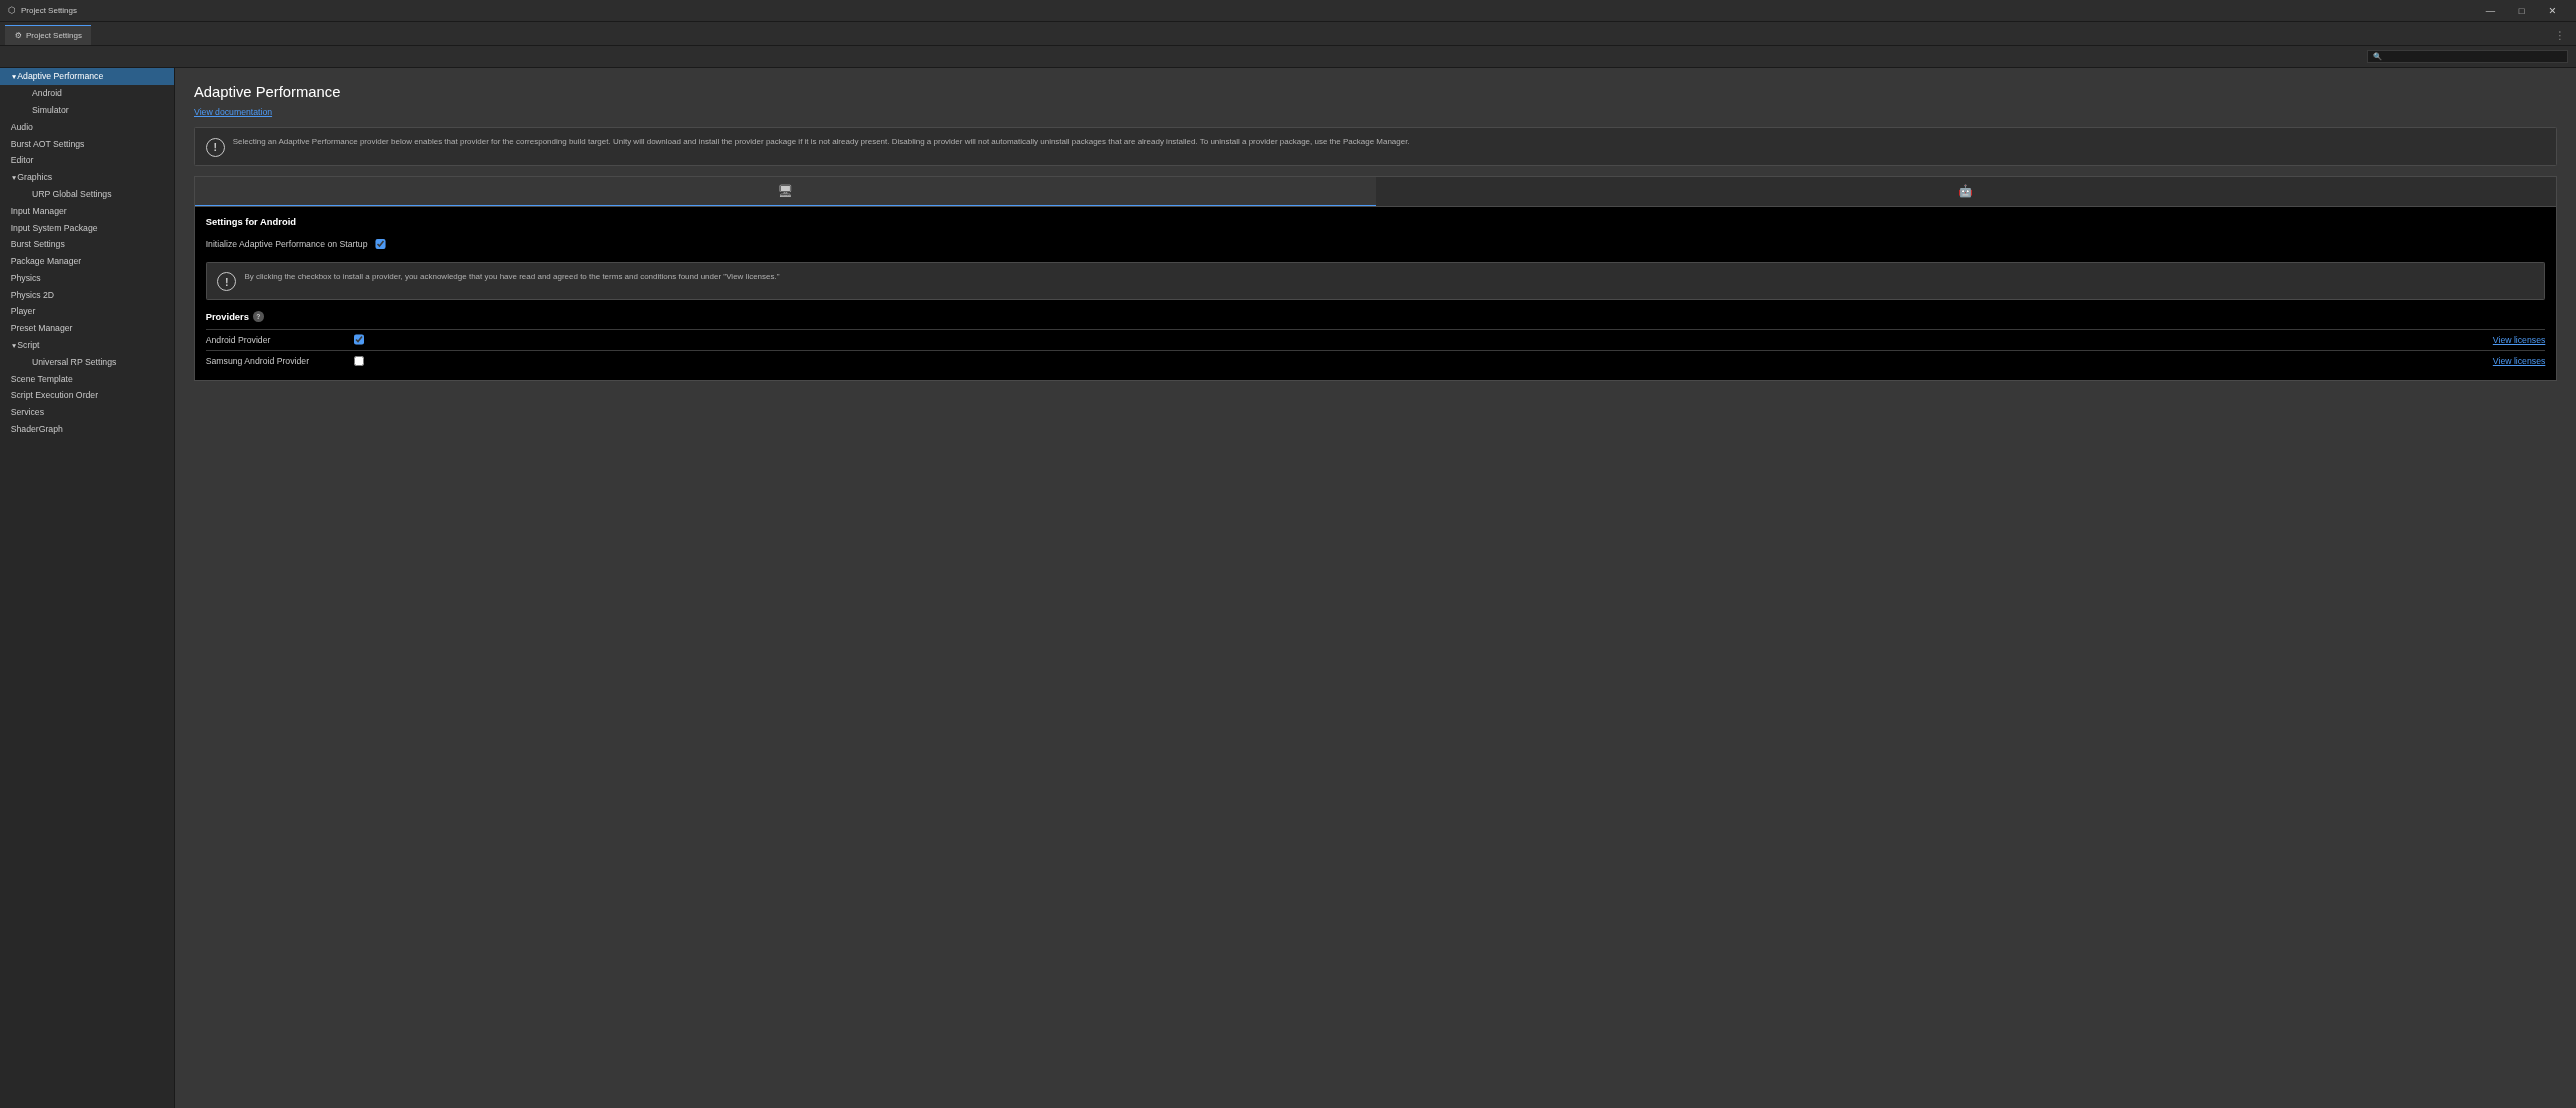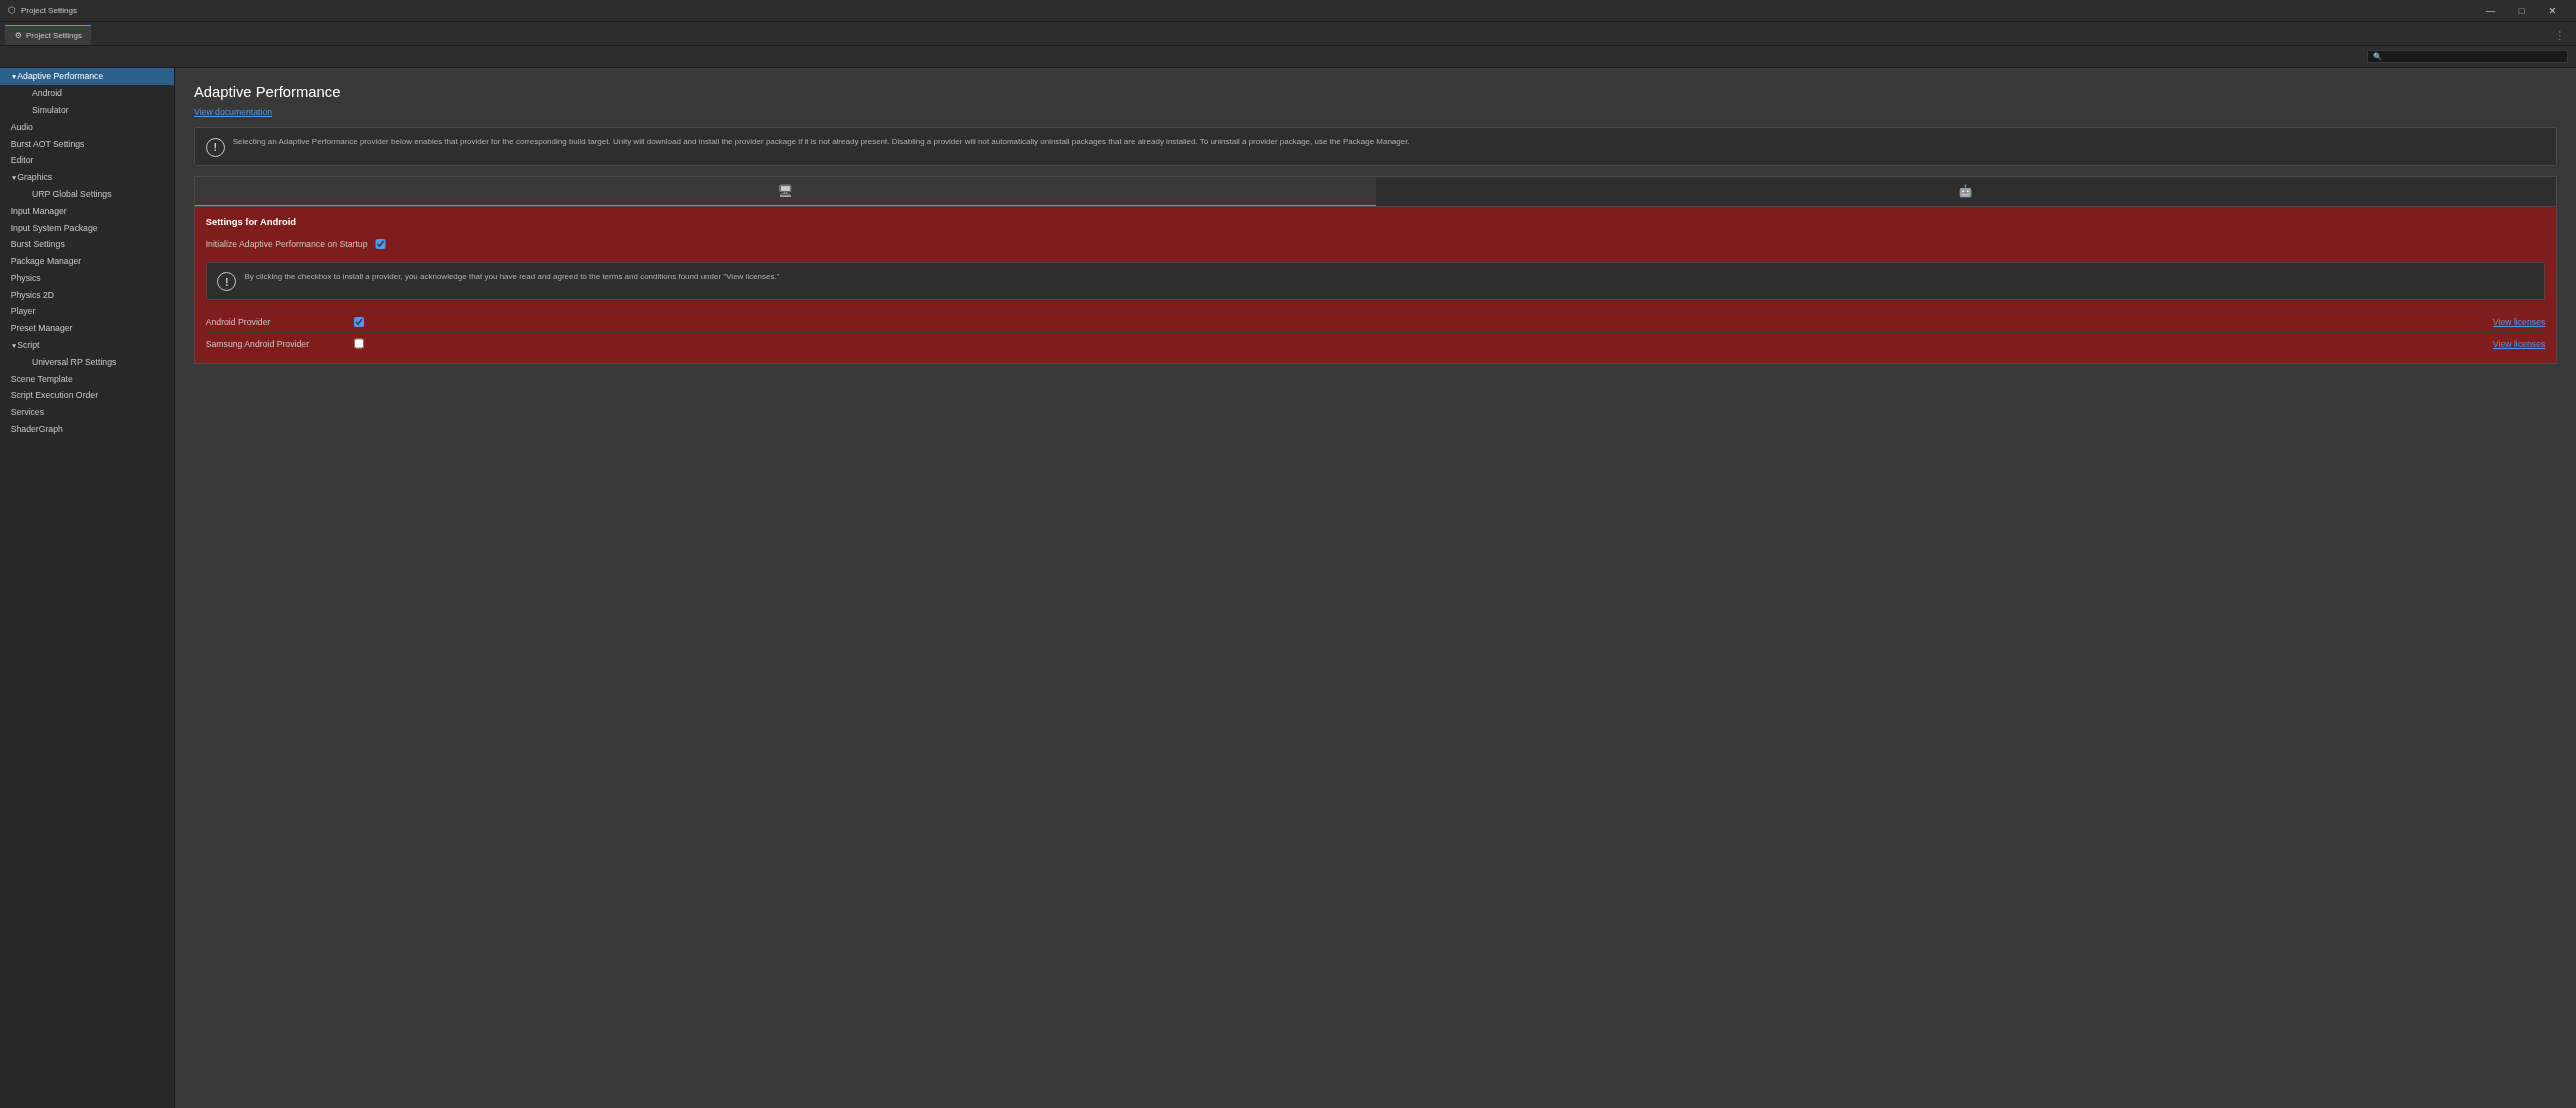--- a/index.html
+++ b/index.html
@@ -157,21 +157,21 @@
     }
     .platform-tab.active {
       background: #383838;
       border-bottom: 1.3px solid #4d9af5;
       color: #c8c8c8;
     }
     .platform-tab-icon { font-size: 12px; }
 
     
     .settings-panel {
-      background: #7f1d1d;
+      background: #000000;
       border: 0.7px solid #4a4a4a;
       border-top: none;
       padding: 9.4px 10.7px;
     }
     .settings-section-title {
       font-size: 9.4px;
       font-weight: bold;
       color: #ffffff;
       margin-bottom: 8px;
     }
@@ -309,20 +309,24 @@
       <div class="settings-row">
         <span class="settings-label">Initialize Adaptive Performance on Startup</span>
         <input type="checkbox" class="settings-checkbox" checked="" style="">
       </div>
 
       <div class="info-box" style="margin-top:9.4px;">
         <div class="info-icon">!</div>
         <p class="info-text">By clicking the checkbox to install a provider, you acknowledge that you have read and agreed to the terms and conditions found under "View licenses."</p>
       </div>
 
+      <div class="providers-header">
+        <span>Providers</span>
+        <span class="help-icon">?</span>
+      </div>
 
       <div class="provider-row">
         <span class="provider-name">Android Provider</span>
         <input type="checkbox" class="provider-checkbox" checked="" style="">
         <a class="provider-link">View licenses</a>
       </div>
 
       <div class="provider-row">
         <span class="provider-name">Samsung Android Provider</span>
         <input type="checkbox" class="provider-checkbox" style="">

